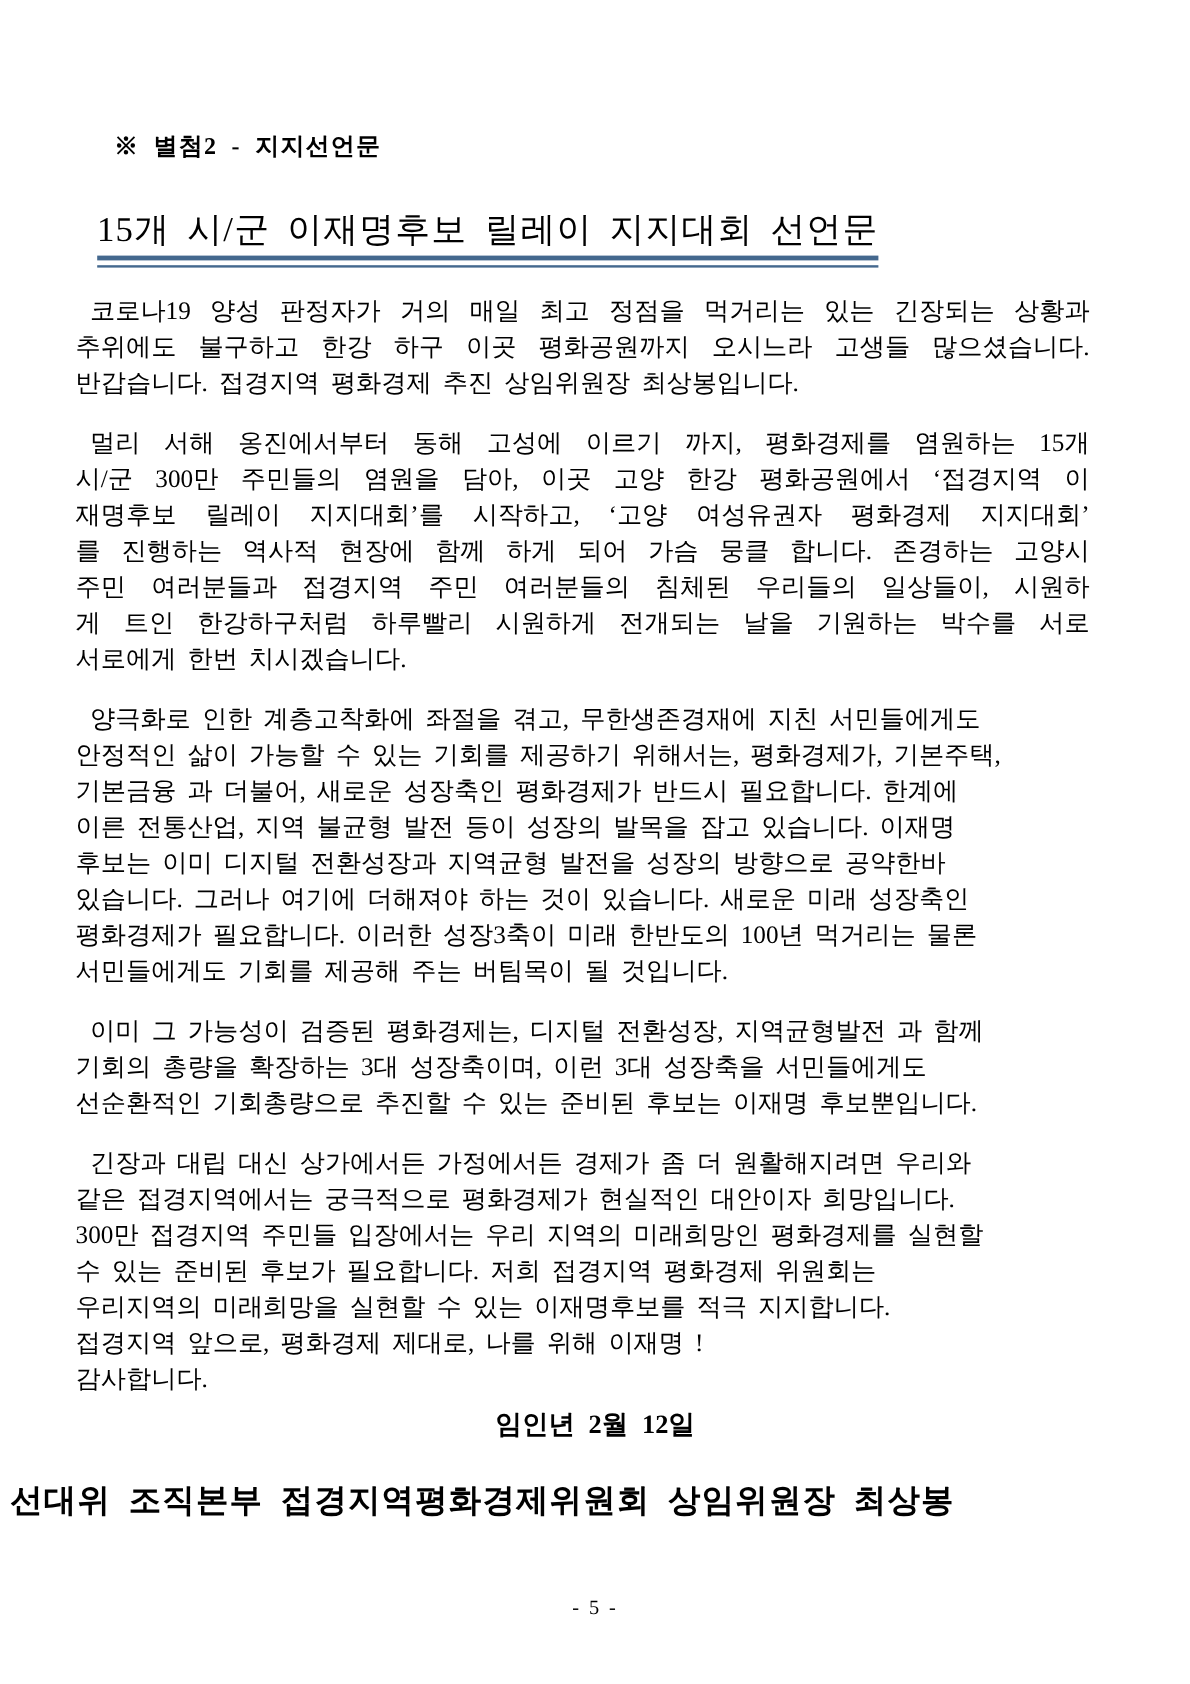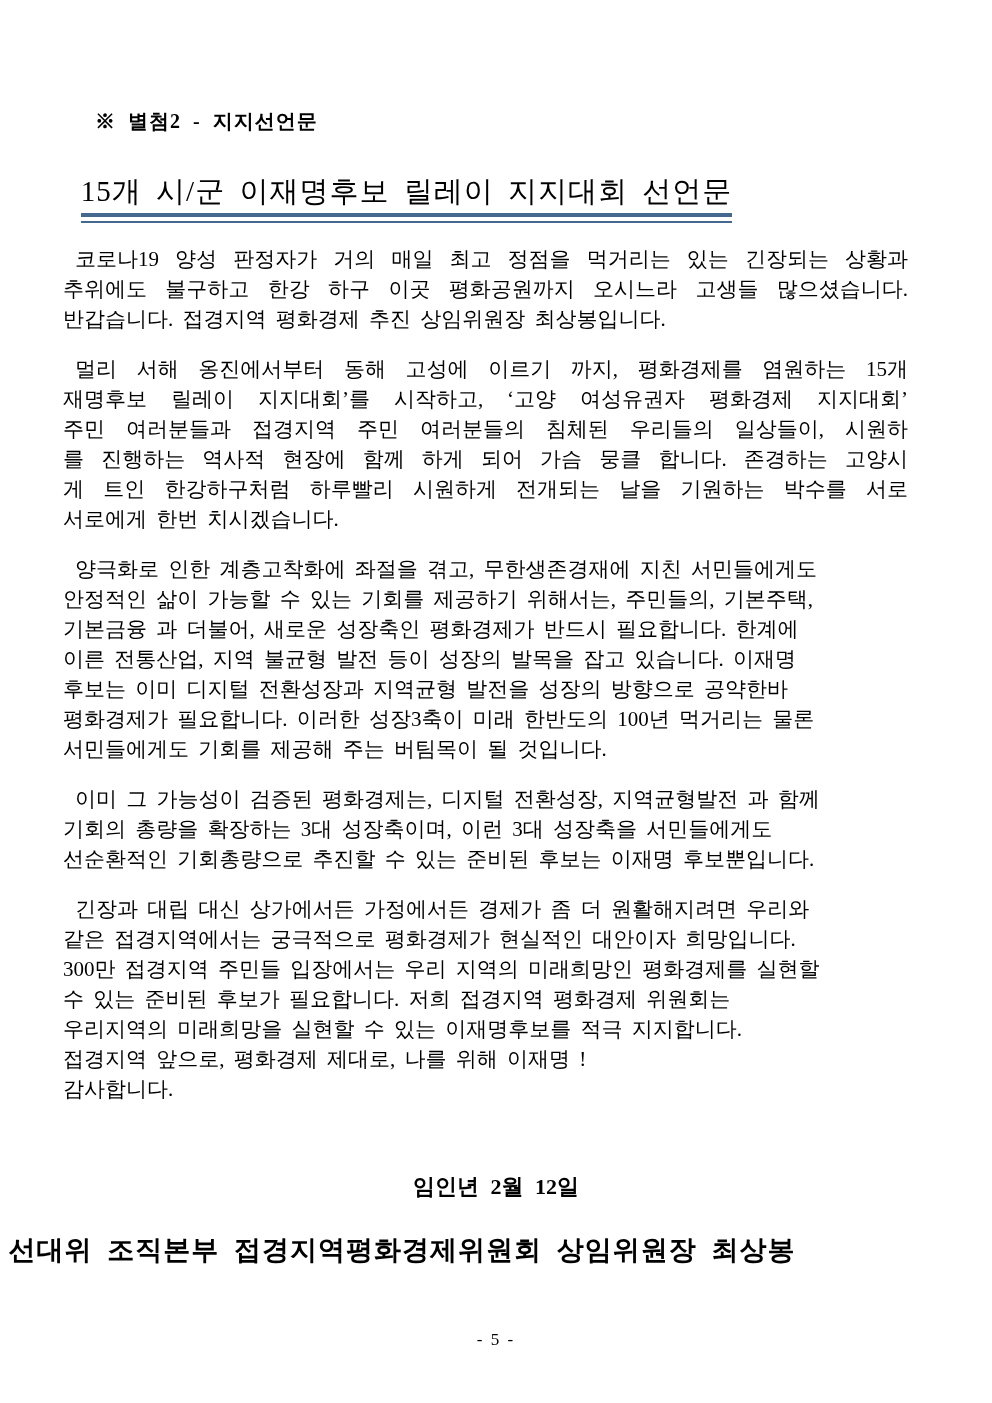--- a/index.html
+++ b/index.html
@@ -107,32 +107,34 @@
   </div>
 
   <div class="doc-body">
       <div class="para justified">
         <div class="line first stretch">코로나19 양성 판정자가 거의 매일 최고 정점을 먹거리는 있는 긴장되는 상황과</div>
         <div class="line stretch">추위에도 불구하고 한강 하구 이곳 평화공원까지 오시느라 고생들 많으셨습니다.</div>
         <div class="line">반갑습니다. 접경지역 평화경제 추진 상임위원장 최상봉입니다.</div>
       </div>
       <div class="para justified">
         <div class="line first stretch">멀리 서해 옹진에서부터 동해 고성에 이르기 까지, 평화경제를 염원하는 15개</div>
+        <div class="line stretch">시/군 300만 주민들의 염원을 담아, 이곳 고양 한강 평화공원에서 ‘접경지역 이</div>
         <div class="line stretch">재명후보 릴레이 지지대회’를 시작하고, ‘고양 여성유권자 평화경제 지지대회’</div>
+        <div class="line stretch">를 진행하는 역사적 현장에 함께 하게 되어 가슴 뭉클 합니다. 존경하는 고양시</div>
         <div class="line stretch">주민 여러분들과 접경지역 주민 여러분들의 침체된 우리들의 일상들이, 시원하</div>
-        <div class="line stretch">를 진행하는 역사적 현장에 함께 하게 되어 가슴 뭉클 합니다. 존경하는 고양시</div>
         <div class="line stretch">게 트인 한강하구처럼 하루빨리 시원하게 전개되는 날을 기원하는 박수를 서로</div>
         <div class="line">서로에게 한번 치시겠습니다.</div>
       </div>
       <div class="para">
         <div class="line first">양극화로 인한 계층고착화에 좌절을 겪고, 무한생존경재에 지친 서민들에게도</div>
-        <div class="line">안정적인 삶이 가능할 수 있는 기회를 제공하기 위해서는, 주민들의, 기본주택,</div>
+        <div class="line">안정적인 삶이 가능할 수 있는 기회를 제공하기 위해서는, 평화경제가, 기본주택,</div>
         <div class="line">기본금융 과 더불어, 새로운 성장축인 평화경제가 반드시 필요합니다. 한계에</div>
         <div class="line">이른 전통산업, 지역 불균형 발전 등이 성장의 발목을 잡고 있습니다. 이재명</div>
         <div class="line">후보는 이미 디지털 전환성장과 지역균형 발전을 성장의 방향으로 공약한바</div>
+        <div class="line">있습니다. 그러나 여기에 더해져야 하는 것이 있습니다. 새로운 미래 성장축인</div>
         <div class="line">평화경제가 필요합니다. 이러한 성장3축이 미래 한반도의 100년 먹거리는 물론</div>
         <div class="line">서민들에게도 기회를 제공해 주는 버팀목이 될 것입니다.</div>
       </div>
       <div class="para">
         <div class="line first">이미 그 가능성이 검증된 평화경제는, 디지털 전환성장, 지역균형발전 과 함께</div>
         <div class="line">기회의 총량을 확장하는 3대 성장축이며, 이런 3대 성장축을 서민들에게도</div>
         <div class="line">선순환적인 기회총량으로 추진할 수 있는 준비된 후보는 이재명 후보뿐입니다.</div>
       </div>
       <div class="para">
         <div class="line first">긴장과 대립 대신 상가에서든 가정에서든 경제가 좀 더 원활해지려면 우리와</div>

